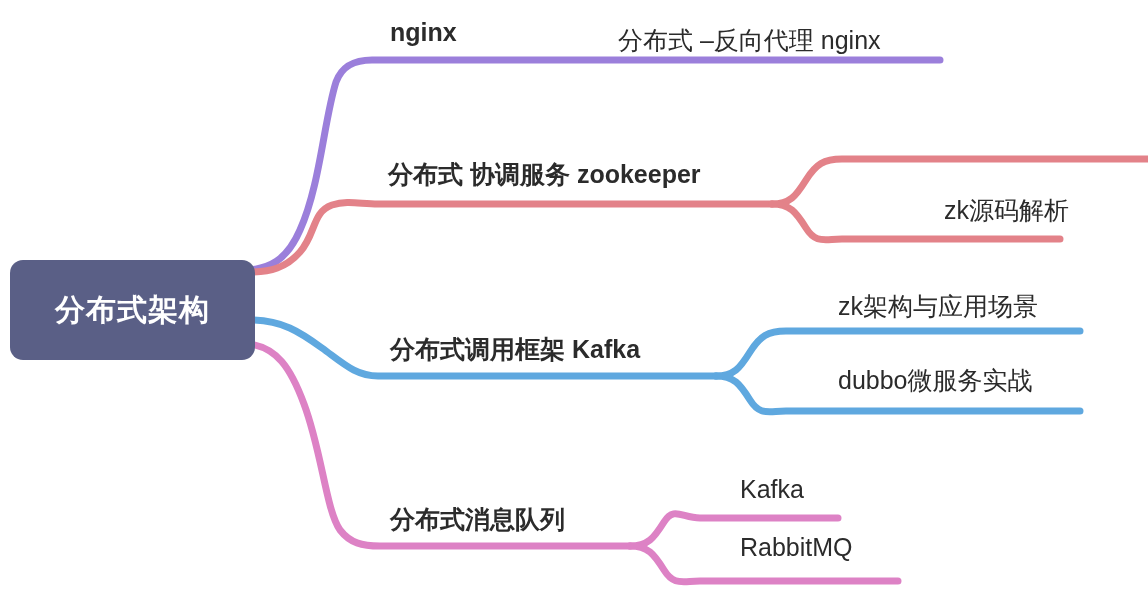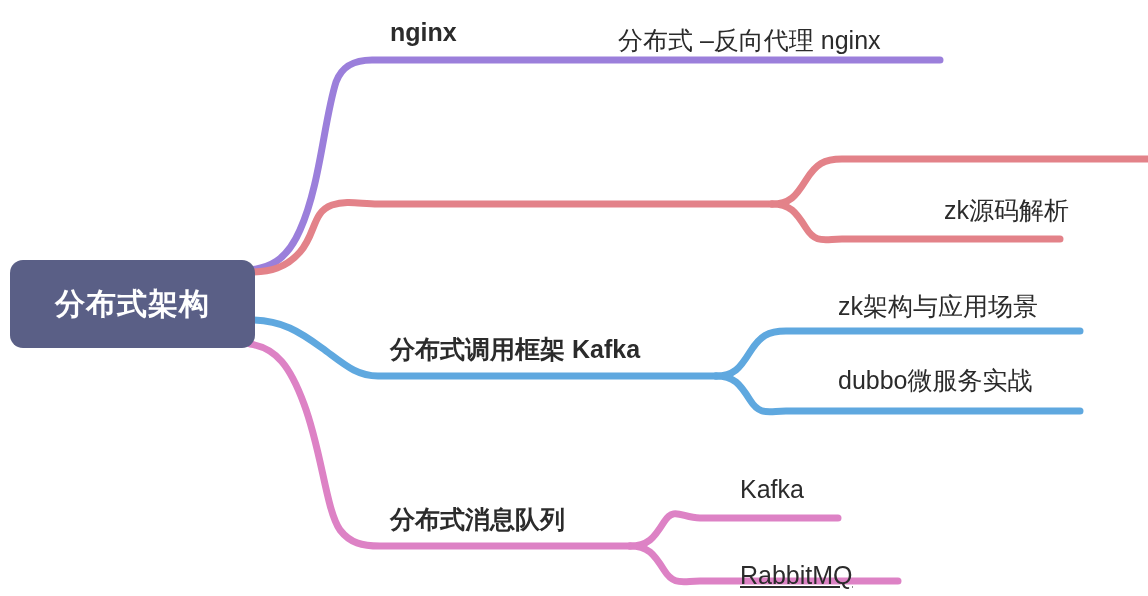--- a/index.html
+++ b/index.html
@@ -28,21 +28,21 @@
     fill: none;
     stroke-width: 7;
     stroke-linecap: round;
     stroke-linejoin: round;
   }
   .root-node {
     position: absolute;
     left: 10px;
     top: 260px;
     width: 245px;
-    height: 88px;
+    height: 100px;
     background: #5a5f86;
     border-radius: 13px;
     display: flex;
     align-items: center;
     justify-content: center;
     z-index: 5;
   }
   .root-label {
     color: #ffffff;
     font-size: 30px;
@@ -94,29 +94,30 @@
   </svg>
 
   <div class="root-node" style="background: rgb(90, 95, 134);">
     <span class="root-label" style="color: rgb(255, 255, 255);">分布式架构</span>
   </div>
 
   <div class="node-label lvl1" style="left:390px; top:18px;">nginx</div>
 
   <div class="node-label lvl2" style="left:618px; top:24px;">分布式 –反向代理 nginx</div>
 
+  <div class="node-label lvl1" style="left:388px; top:158px;">分布式 协调服务 zookeeper</div>
 
 
   <div class="node-label lvl2" style="left:896px; top:194px;margin-left:48px;">zk源码解析</div>
 
   <div class="node-label lvl1" style="left:390px; top:333px;">分布式调用框架 Kafka</div>
 
   <div class="node-label lvl2" style="left:838px; top:290px;">zk架构与应用场景</div>
 
   <div class="node-label lvl2" style="left:838px; top:364px;">dubbo微服务实战</div>
 
   <div class="node-label lvl1" style="left:390px; top:503px;">分布式消息队列</div>
 
   <div class="node-label lvl2" style="left:740px; top:475px;">Kafka</div>
 
-  <div class="node-label lvl2" style="left:740px; top:561px;text-decoration:underline;">RabbitMQ</div>
+  <div class="node-label lvl2" style="left:740px; top:533px;">RabbitMQ</div>
 
 </div>
 
 </body></html>

